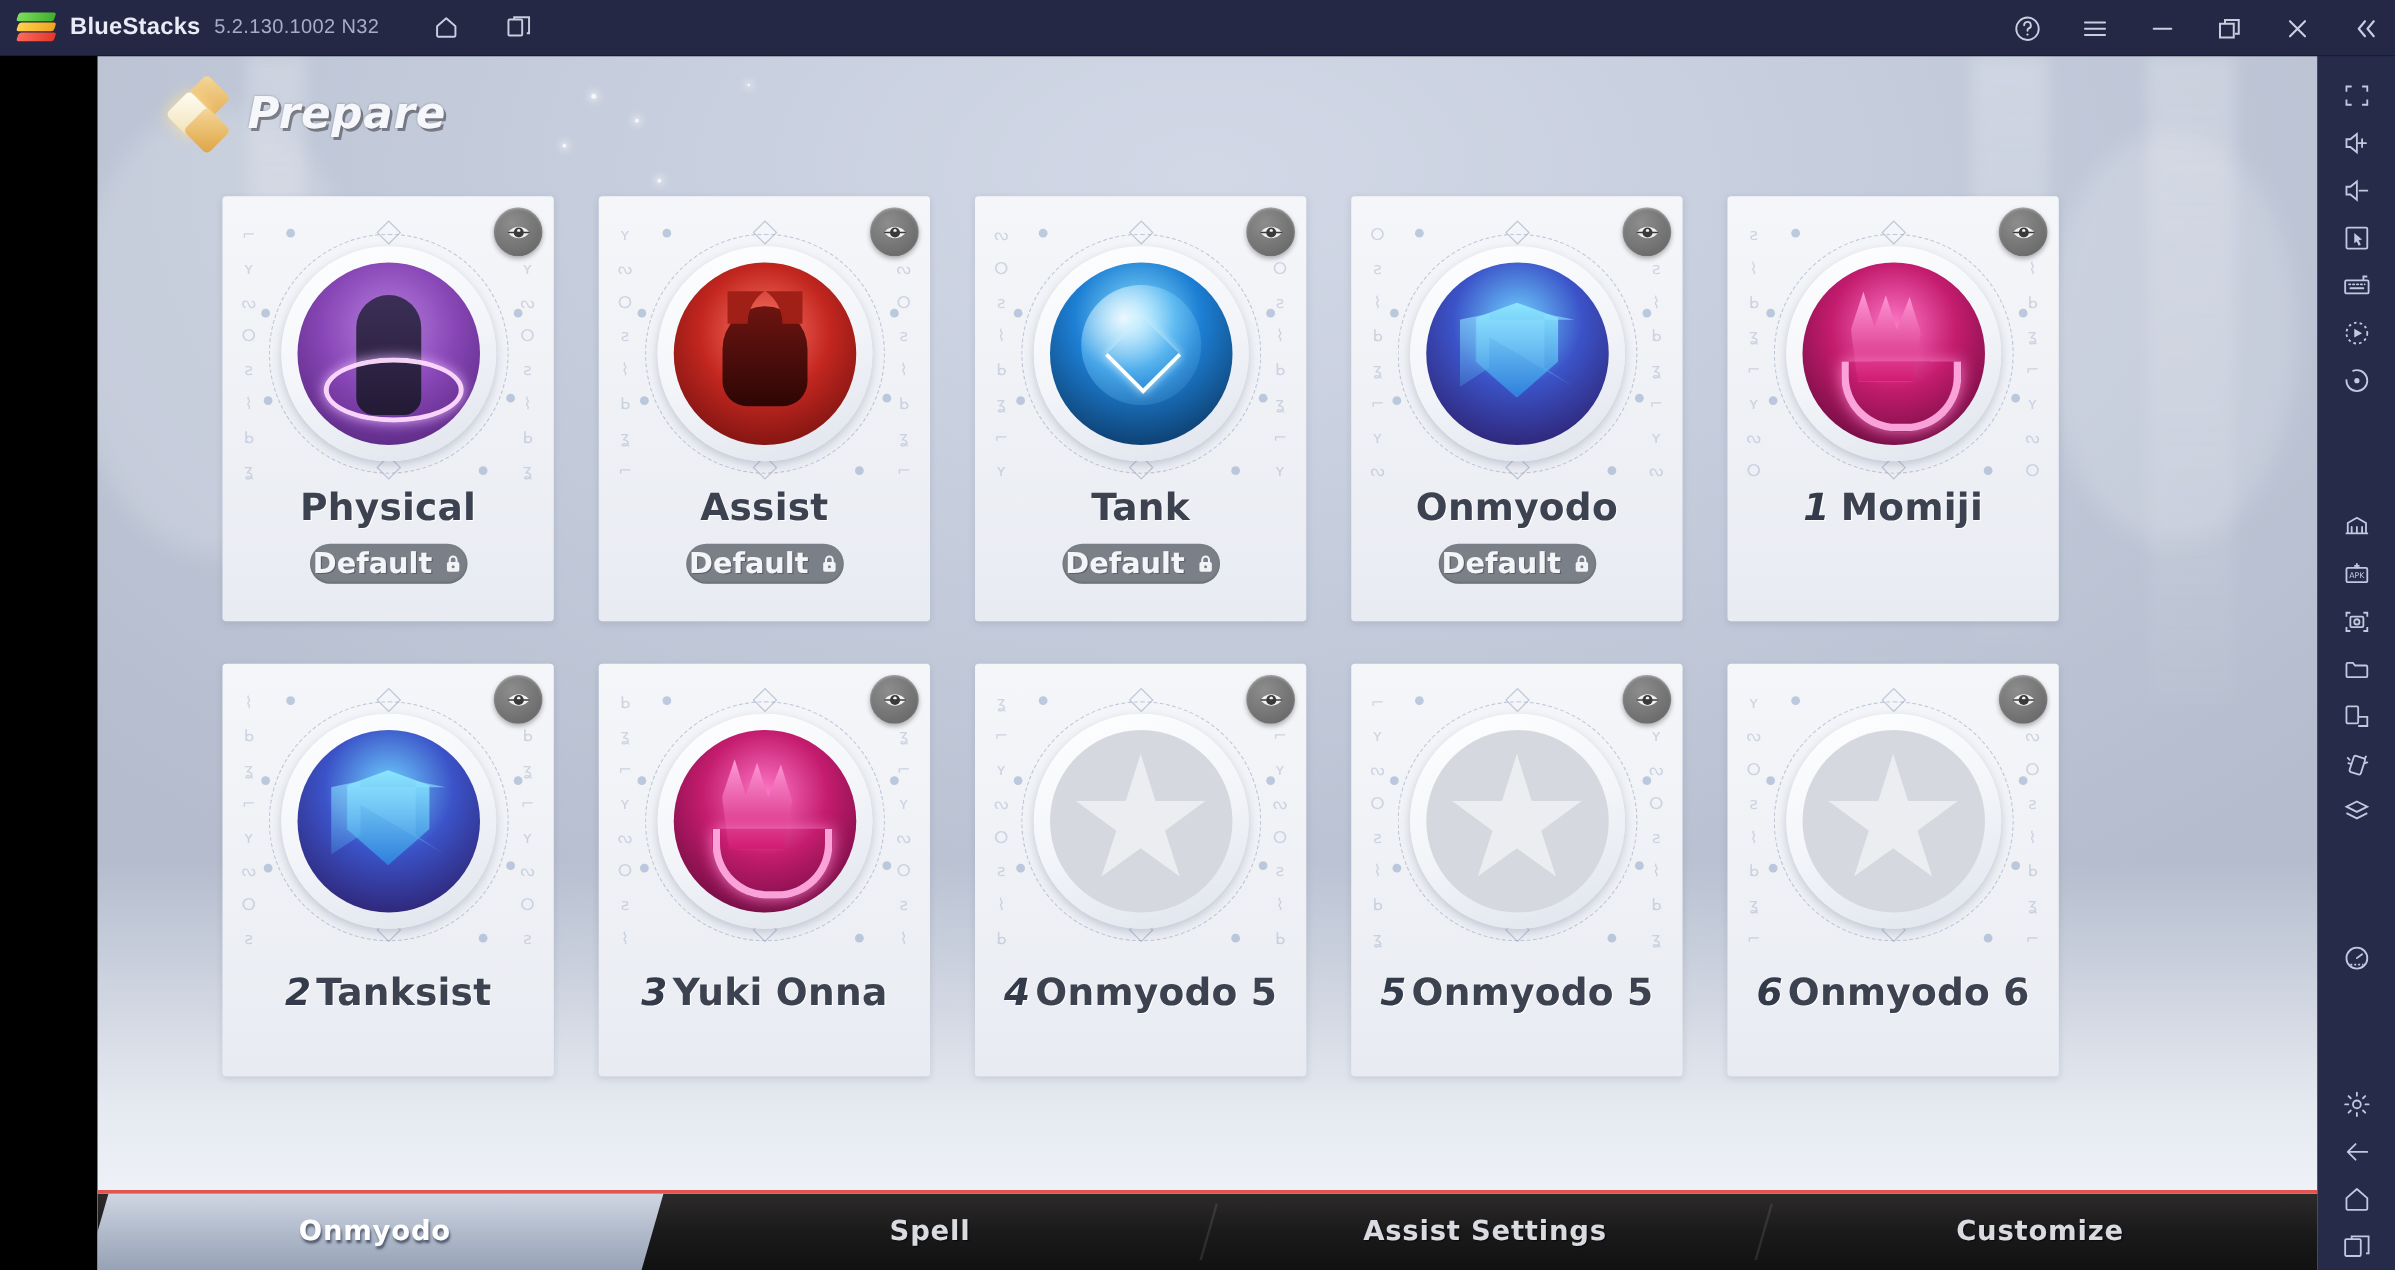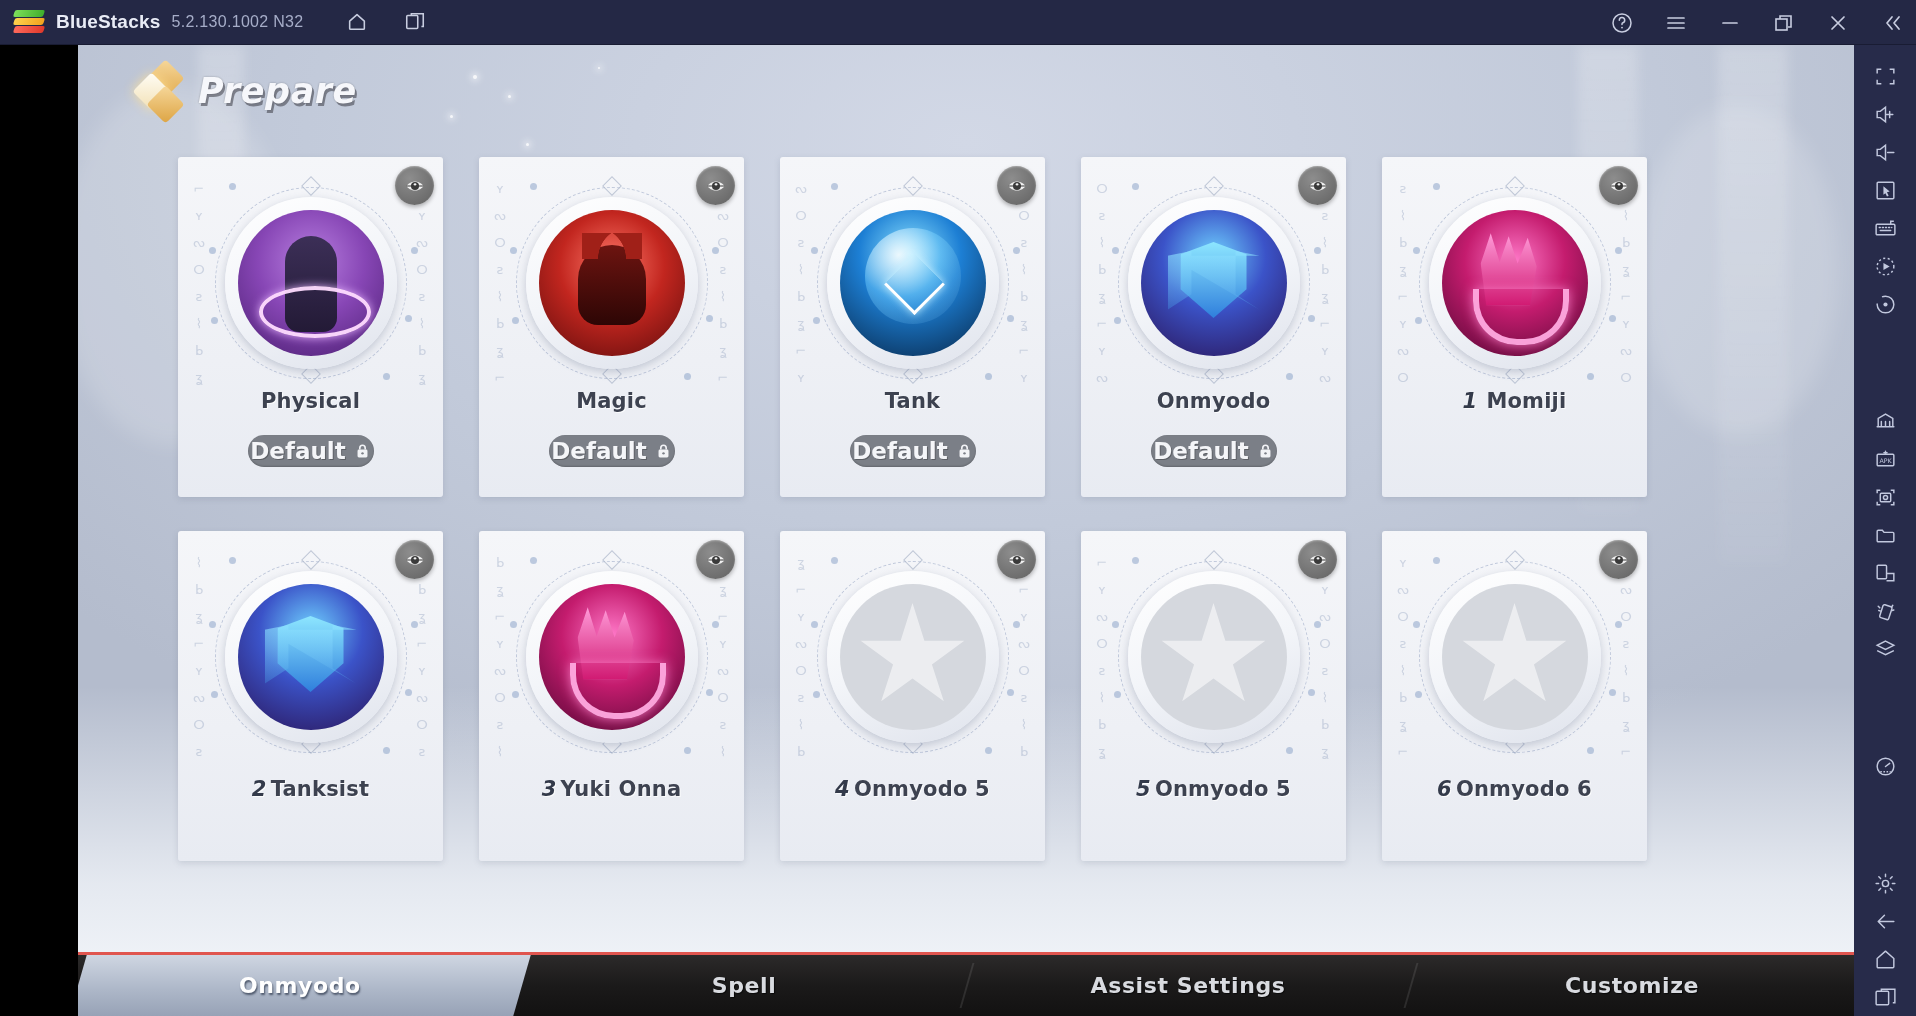--- a/index.html
+++ b/index.html
@@ -265,21 +265,21 @@
   }
   .art-empty .star {
     width: 108px; height: 108px;
     background: rgba(255,255,255,.55);
     clip-path: polygon(50% 0%,61% 35%,98% 35%,68% 57%,79% 91%,50% 70%,21% 91%,32% 57%,2% 35%,39% 35%);
   }
 
   .card-label {
     position: absolute; left: 0; right: 0; top: 232px;
     text-align: center;
-    font-size: 21px; font-weight: 700; color: #3d4250;
+    font-size: 30px; font-weight: 700; color: #3d4250;
     font-family: "DejaVu Sans", sans-serif;
     letter-spacing: .2px;
     text-shadow: 1px 1px 0 rgba(255,255,255,.8);
   }
   .card.row2 .card-label { top: 246px; }
   .card-label .idx {
     font-style: italic; font-weight: 700; color: #333a4a;
     margin-right: 9px;
   }
   .card.row2 .card-label .idx { margin-right: 4px; }
@@ -514,21 +514,21 @@
             <div class="dot" style="left: -16px; top: 50px;"></div>
             <div class="dot" style="left: 186px; top: 50px;"></div>
             <div class="dot" style="left: 4px; top: -14px;"></div>
             <div class="dot" style="left: 158px; top: 176px;"></div>
             <div class="dot" style="left: -14px; top: 120px;"></div>
             <div class="dot" style="left: 180px; top: 118px;"></div>
             <div class="avatar-ring">
               <div class="avatar-inner art-magic"></div>
             </div>
           </div>
-          <div class="card-label"><span>Magic</span></div>
+          <div class="card-label"><span>Assist</span></div>
           <div class="badge">
             <span class="badge-text">Default</span>
             <span>
               <svg width="17" height="18" viewBox="0 0 24 24" fill="none">
                 <rect x="5" y="10" width="14" height="11" rx="2" fill="#f2f3f6"></rect>
                 <path d="M8.2 10V7.6a3.8 3.8 0 0 1 7.6 0V10" stroke="#f2f3f6" stroke-width="2.3"></path>
                 <circle cx="12" cy="15.3" r="1.7" fill="#7b7f87"></circle>
               </svg>
             </span>
           </div>

